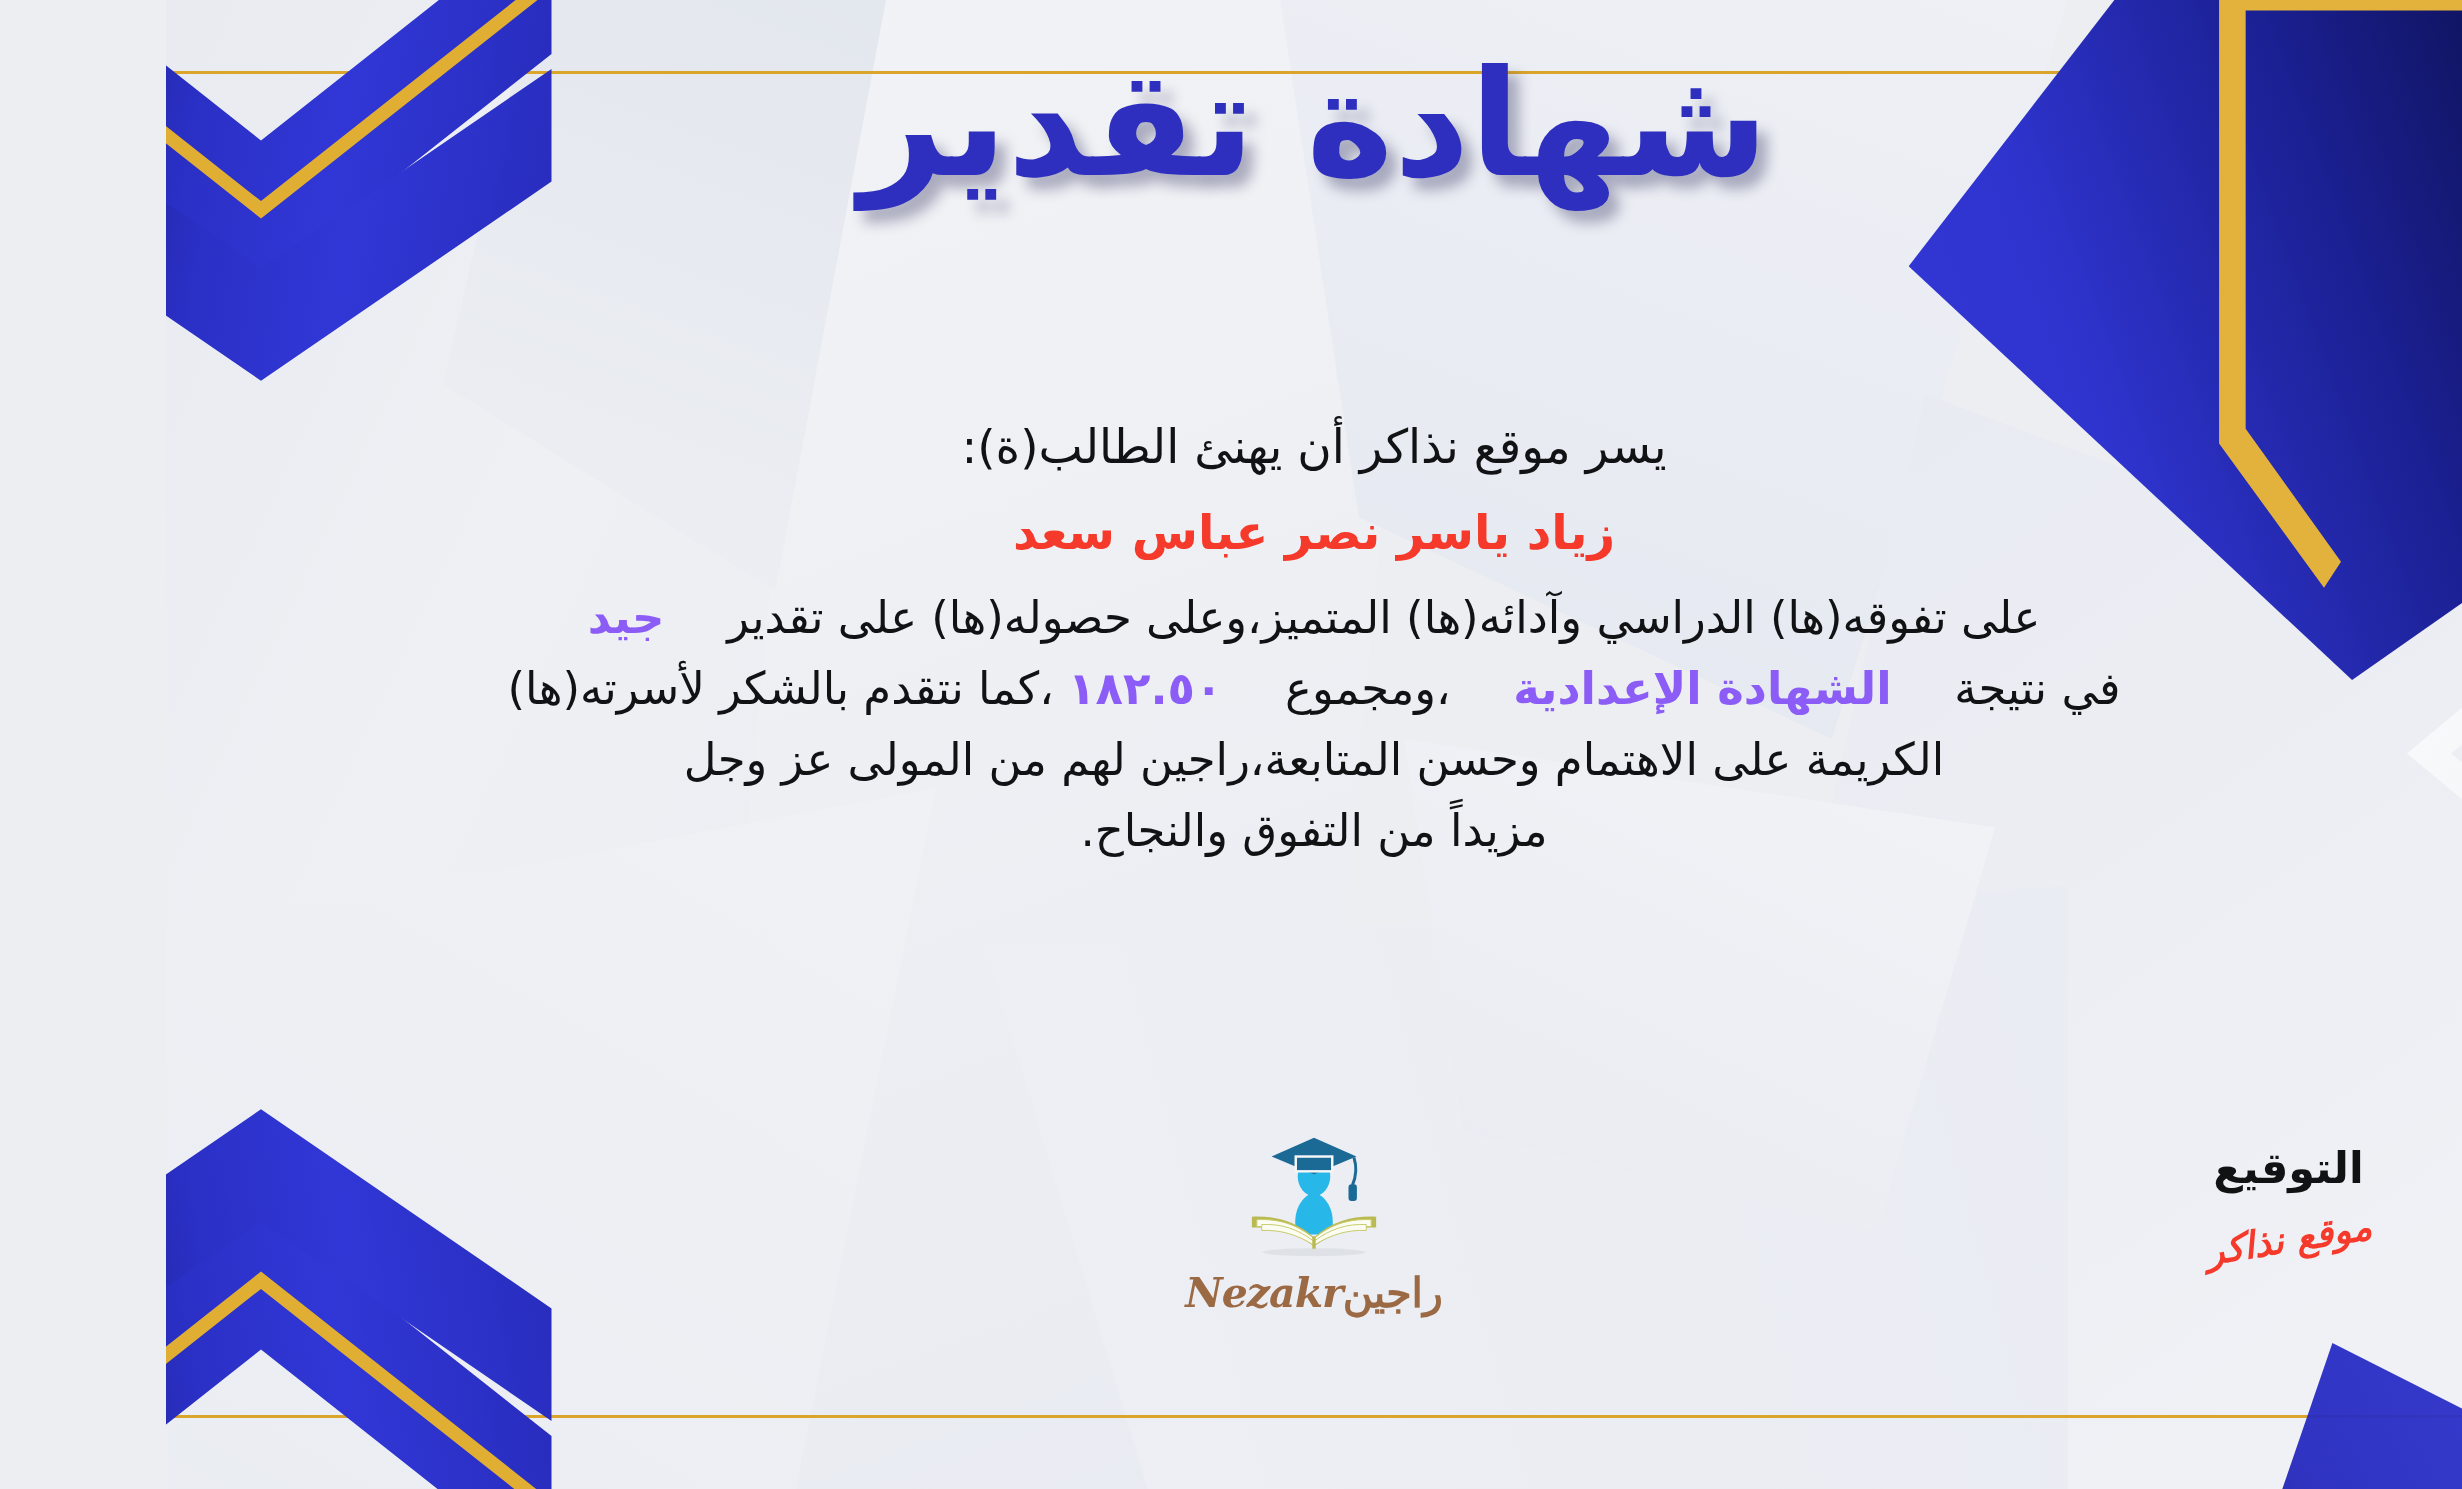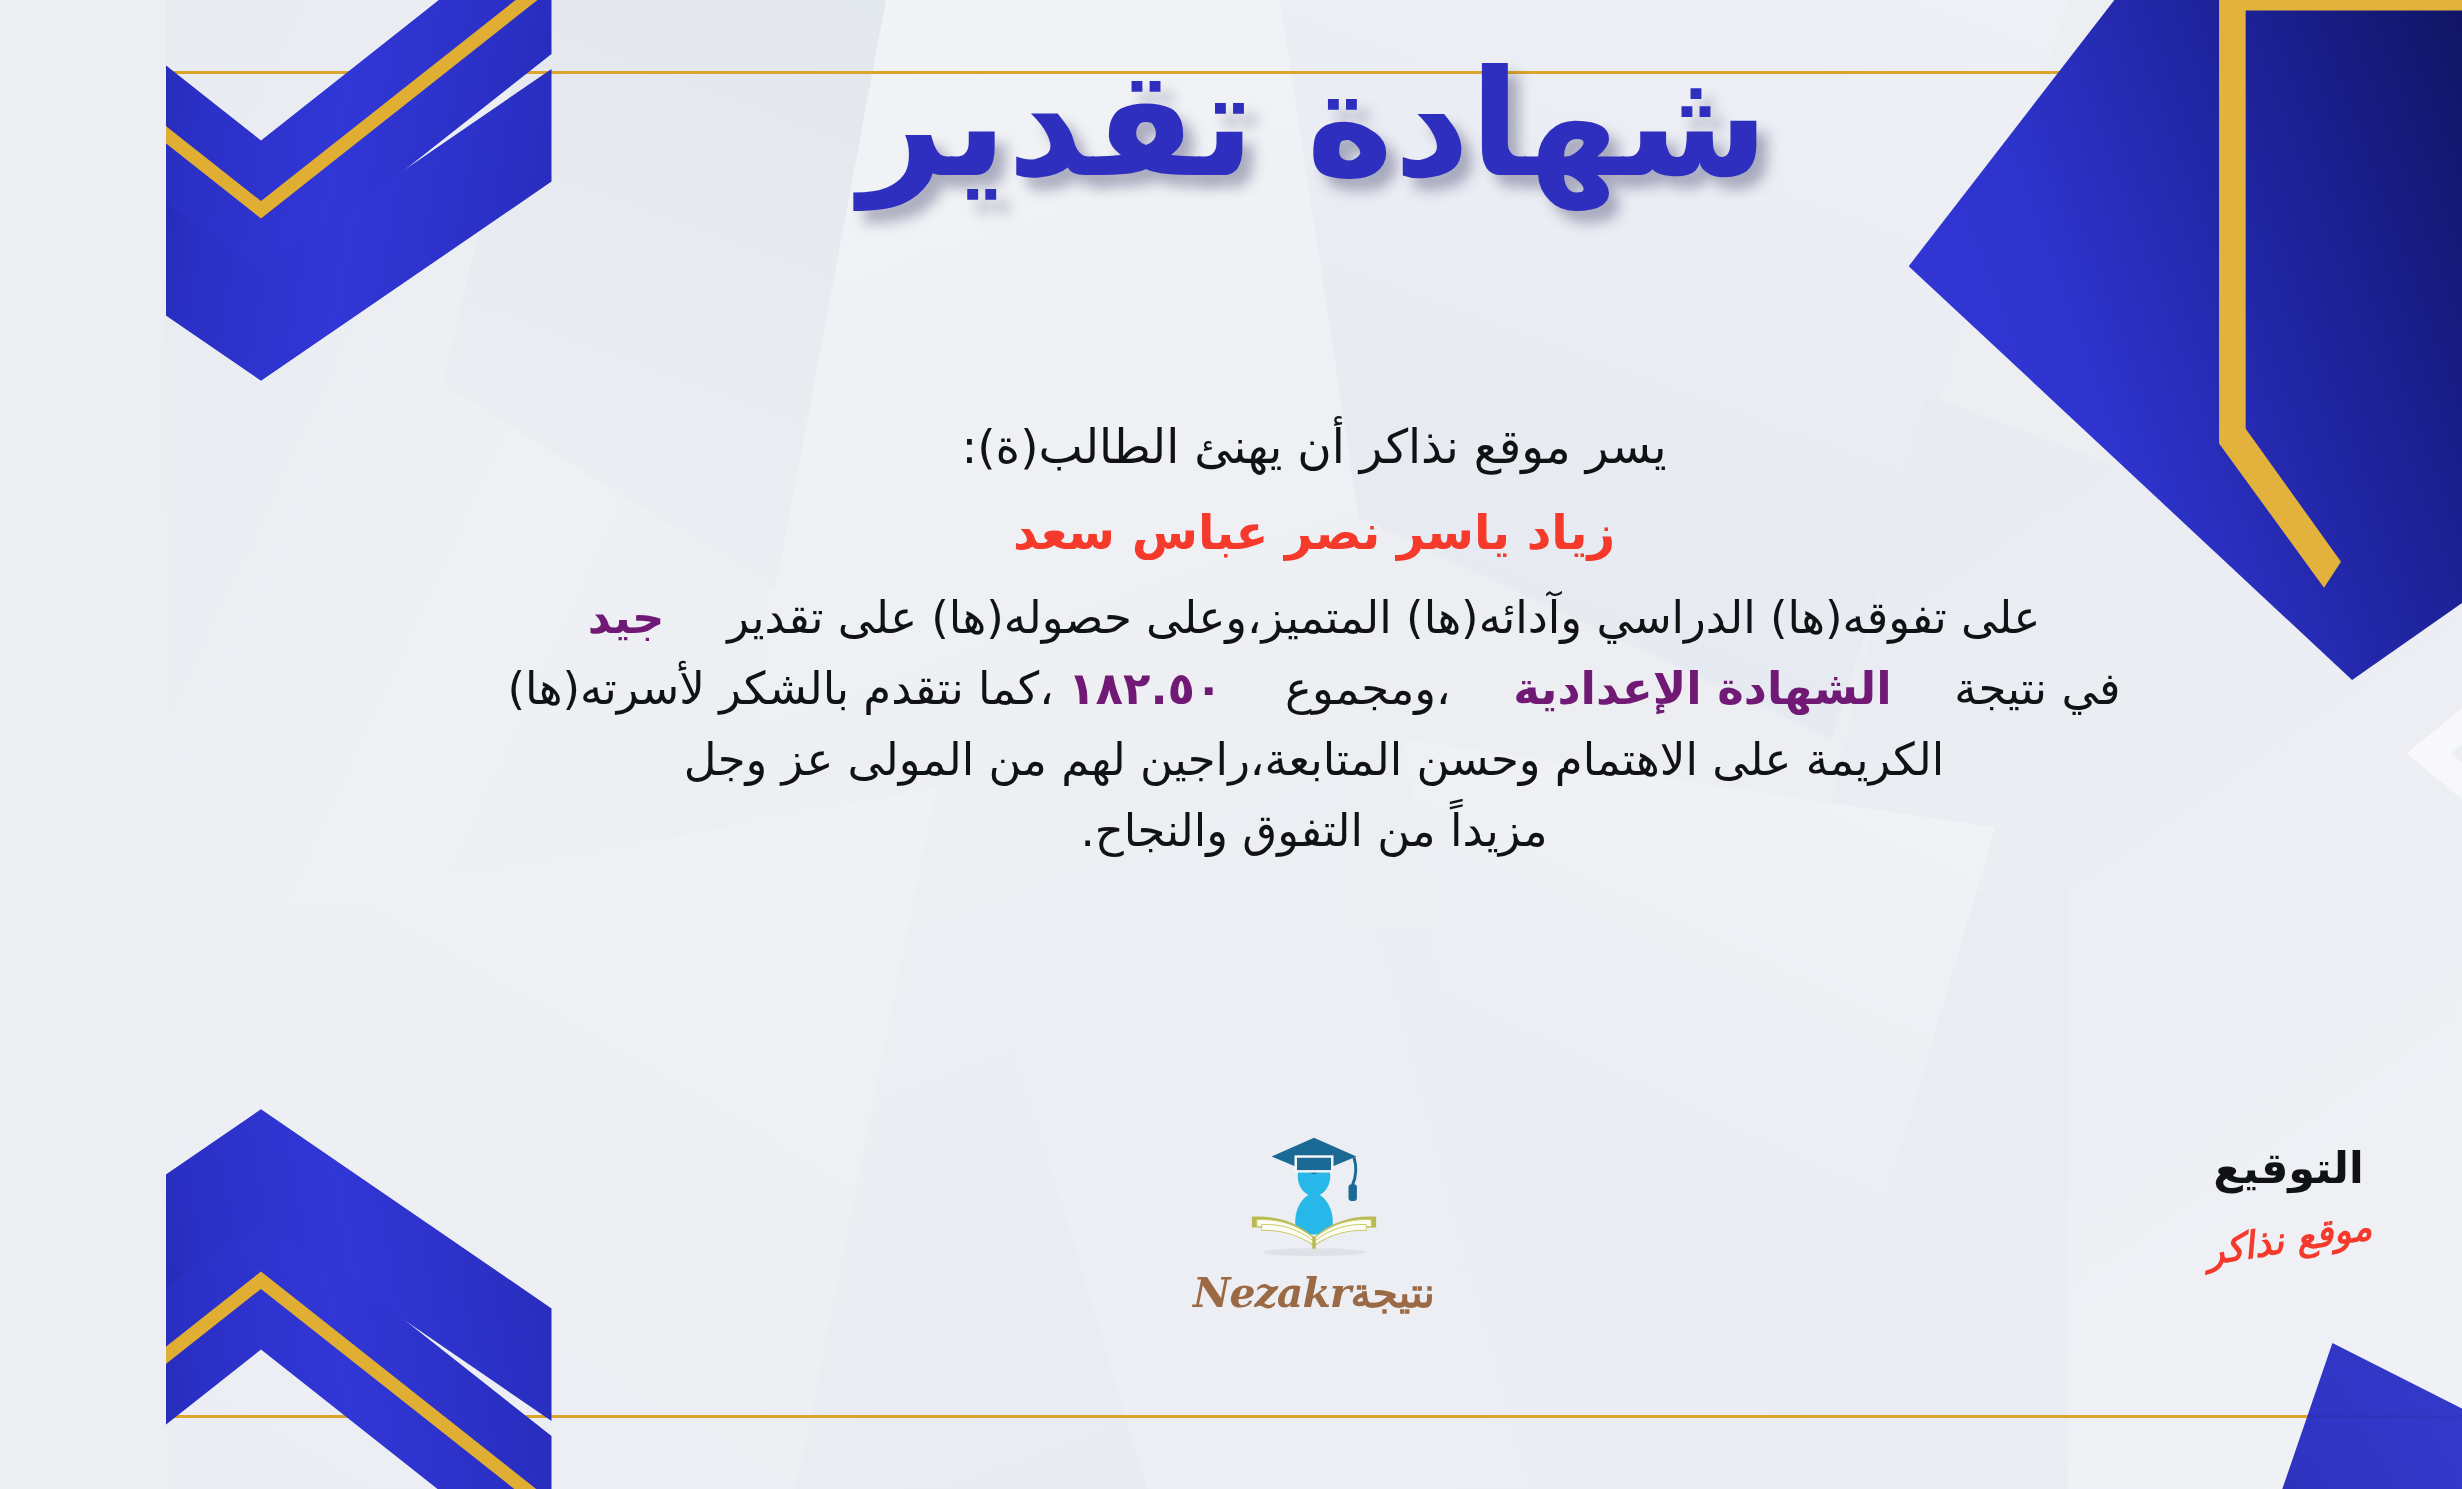--- a/index.html
+++ b/index.html
@@ -143,21 +143,21 @@
     position:absolute;top:414px;left:69px;right:69px;
     text-align:center;direction:rtl;
   }
 
   .line{font-size:45px;line-height:1.42;color:#111214;font-weight:500;margin:0;}
   .line-intro{font-size:47px;margin-bottom:17.7px;}
   .student-name{
     color:#f5392a;font-weight:700;font-size:48px;margin:13.8px 0 19.7px;
     letter-spacing:0.5px;
   }
-  .red{color:#701a75;font-weight:700;}
+  .red{color:#8b5cf6;font-weight:700;}
   .gapL{display:inline-block;min-width:34px;}
   .para{margin-top:6.9px;}
 
   #signature-area{
     position:absolute;top:1143px;right:182px;width:315px;text-align:center;direction:rtl;
   }
   #signature-label{font-size:43px;color:#111214;font-weight:600;letter-spacing:1px;}
   #signature-mark{
     margin-top:23.6px;color:#f5392a;font-size:37px;
     font-family:"DejaVu Serif","Liberation Serif",serif;
@@ -280,18 +280,18 @@
 
       <path d="M150 232 C188 198 230 188 276 190 L276 212 C234 210 190 220 150 250 Z" fill="#b9ba52"></path>
       <path d="M150 234 C186 204 224 194 266 196 L266 210 C226 208 186 218 150 244 Z" fill="#fbfcf2" stroke="#c9ca6a" stroke-width="2"></path>
       <path d="M150 240 C184 214 218 204 256 206 L256 218 C220 216 184 226 150 248 Z" fill="#fbfcf2" stroke="#c9ca6a" stroke-width="2"></path>
 
       <path d="M150 230 L150 256" stroke="#b9ba52" stroke-width="7"></path>
 
       <ellipse cx="150" cy="262" rx="104" ry="8" fill="#d6d8dd" opacity=".6"></ellipse>
     </svg>
     <div id="logo-wordmark">
-      <span>نتيجة</span><span class="latin">Nezakr</span>
+      <span>راجين</span><span class="latin">Nezakr</span>
     </div>
   </div>
 
 </div>
 
 
 </body></html>

